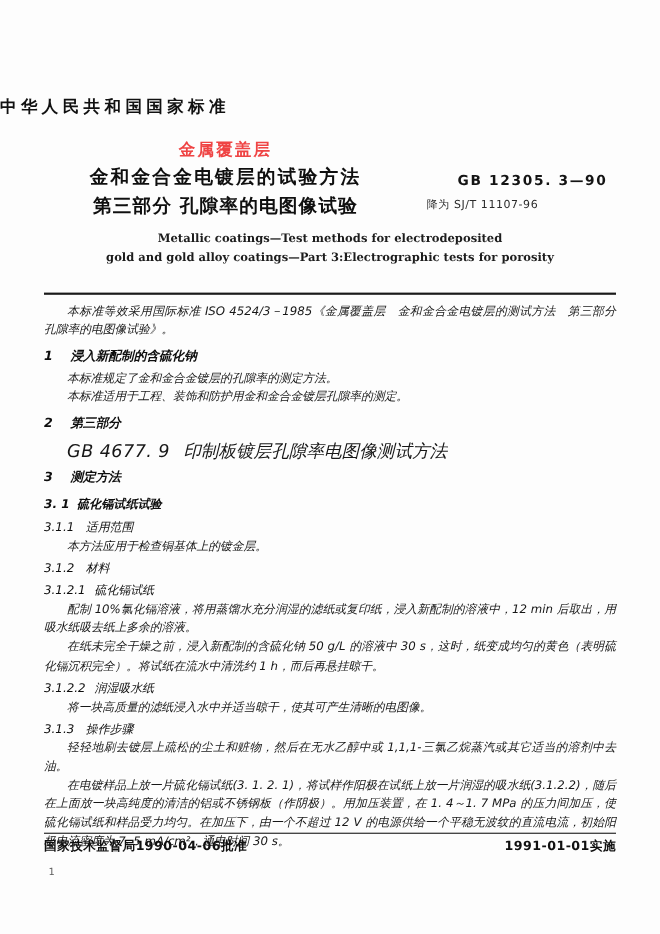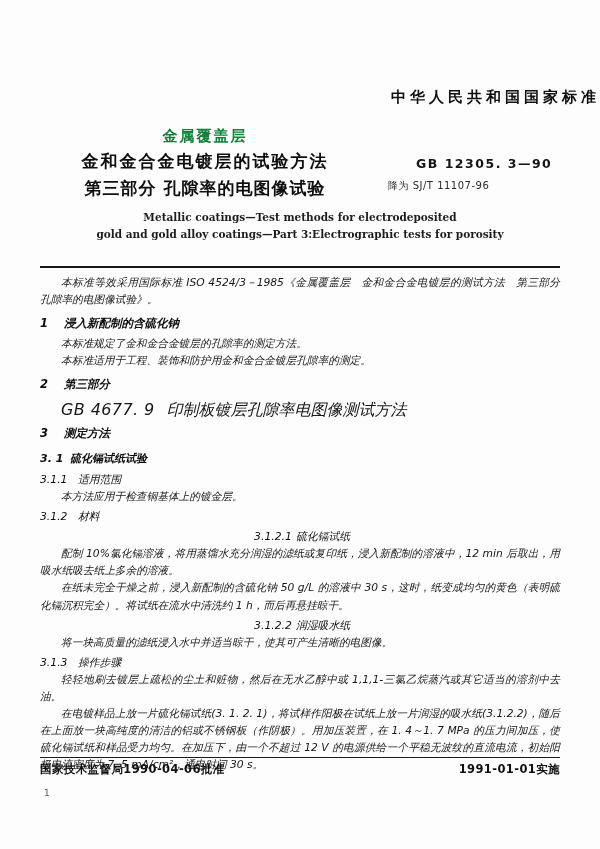--- a/index.html
+++ b/index.html
@@ -24,21 +24,21 @@
     height: 849px;
     background: #fdfdfd;
   }
 
   
   .masthead {
     position: absolute;
     left: 0;
     top: 88px;
     width: 600px;
-    text-align: right;
+    text-align: left;
   }
   .nation-line {
     font-size: 15px;
     font-weight: bold;
     letter-spacing: 4px;
     color: #111;
   }
 
   .title-block {
     position: absolute;
@@ -51,21 +51,21 @@
     left: 55px;
     top: 0;
     width: 300px;
     text-align: center;
   }
   .title-cn .t1 {
     font-size: 15px;
     font-weight: bold;
     letter-spacing: 2px;
     line-height: 24px;
-    color: #15803d;
+    color: #ef4444;
   }
   .title-cn .t2 {
     font-size: 17px;
     font-weight: bold;
     letter-spacing: 2px;
     line-height: 27px;
     color: #0f0f0f;
   }
   .title-cn .t3 {
     font-size: 17px;
@@ -173,21 +173,20 @@
   }
   .sec-h.lvl3 .num {
     min-width: 38px;
     font-weight: normal;
   }
   .sec-h.lvl4 {
     font-size: 10.8px;
     font-weight: normal;
     padding-top: 3px;
     padding-bottom: 0;
-    text-align: center;
   }
   .sec-h.lvl4 .num {
     min-width: 46px;
     font-weight: normal;
   }
 
   .ref-item {
     font-size: 16px;
     line-height: 17.1px;
     text-indent: 21px;

